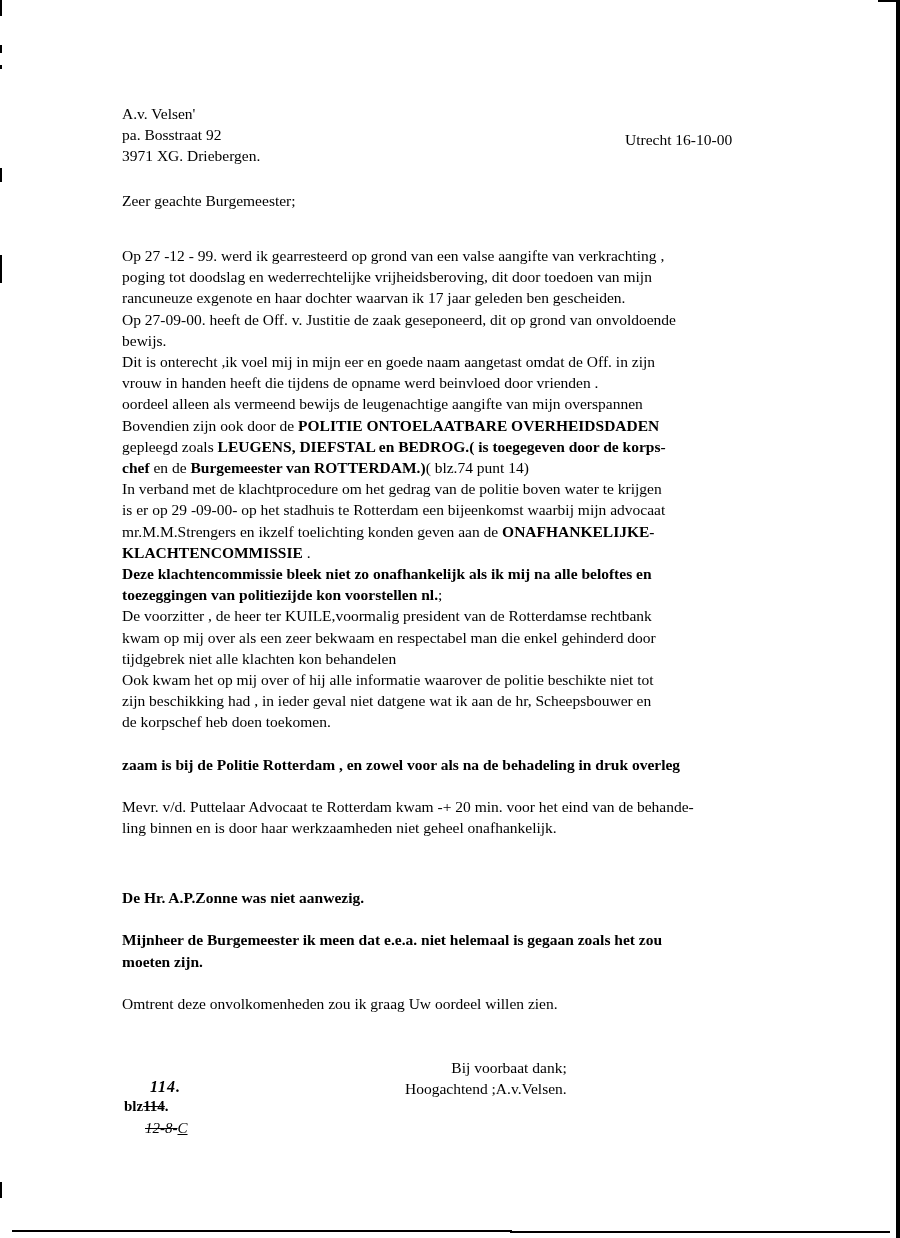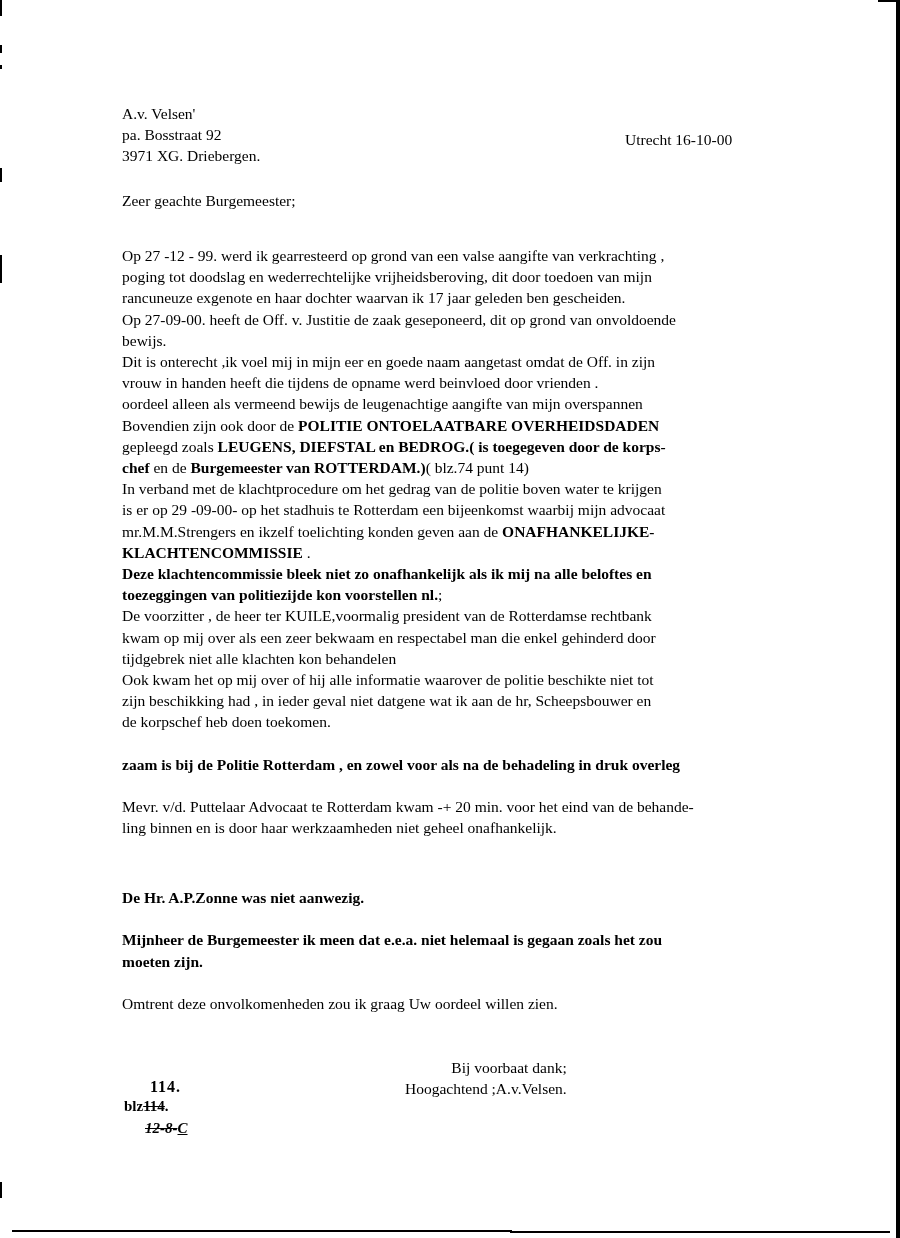--- a/index.html
+++ b/index.html
@@ -15,24 +15,24 @@
 
     .sender { position: absolute; left: 122px; top: 103px; line-height: 21px; }
     .place-date { position: absolute; left: 593px; top: 129px; line-height: 21px; margin-left: 32px; }
     .salutation { position: absolute; left: 122px; top: 192px; }
     .body { position: absolute; left: 122px; top: 245px; width: 680px; line-height: 21.2px; }
     .line { white-space: nowrap; display: block; }
     b { font-weight: bold; }
     .gap { height: 21px; }
     .gap-lg { height: 28px; }
     .closing { position: absolute; left: 405px; top: 1057px; line-height: 21px; text-align: right; }
-    .hand1 { position: absolute; left: 150px; top: 1078px; font-weight: bold; font-size: 16px; letter-spacing: 1px; }
+    .hand1 { position: absolute; left: 150px; top: 1078px; font-style: italic; font-weight: bold; font-size: 16px; letter-spacing: 1px; }
     .pagenum { position: absolute; left: 124px; top: 1098px; font-weight: bold; font-size: 15px; }
     .struck { text-decoration: line-through; margin-top: 32px; }
-    .hand2 { position: absolute; left: 145px; top: 1120px; font-style: italic; font-weight: bold; font-size: 15px; }
+    .hand2 { position: absolute; left: 145px; top: 1120px; font-style: italic; font-weight: normal; font-size: 15px; }
     .hand2 span { text-decoration: line-through; }
     .hand2 u { text-decoration: underline; }
   </style>
 </head>
 <body>
 
 <div class="right-edge"></div>
 <div class="top-edge"></div>
 <div class="left-tick" style="top:0;height:16px;"></div>
 <div class="left-tick" style="top:45px;height:8px;"></div>

